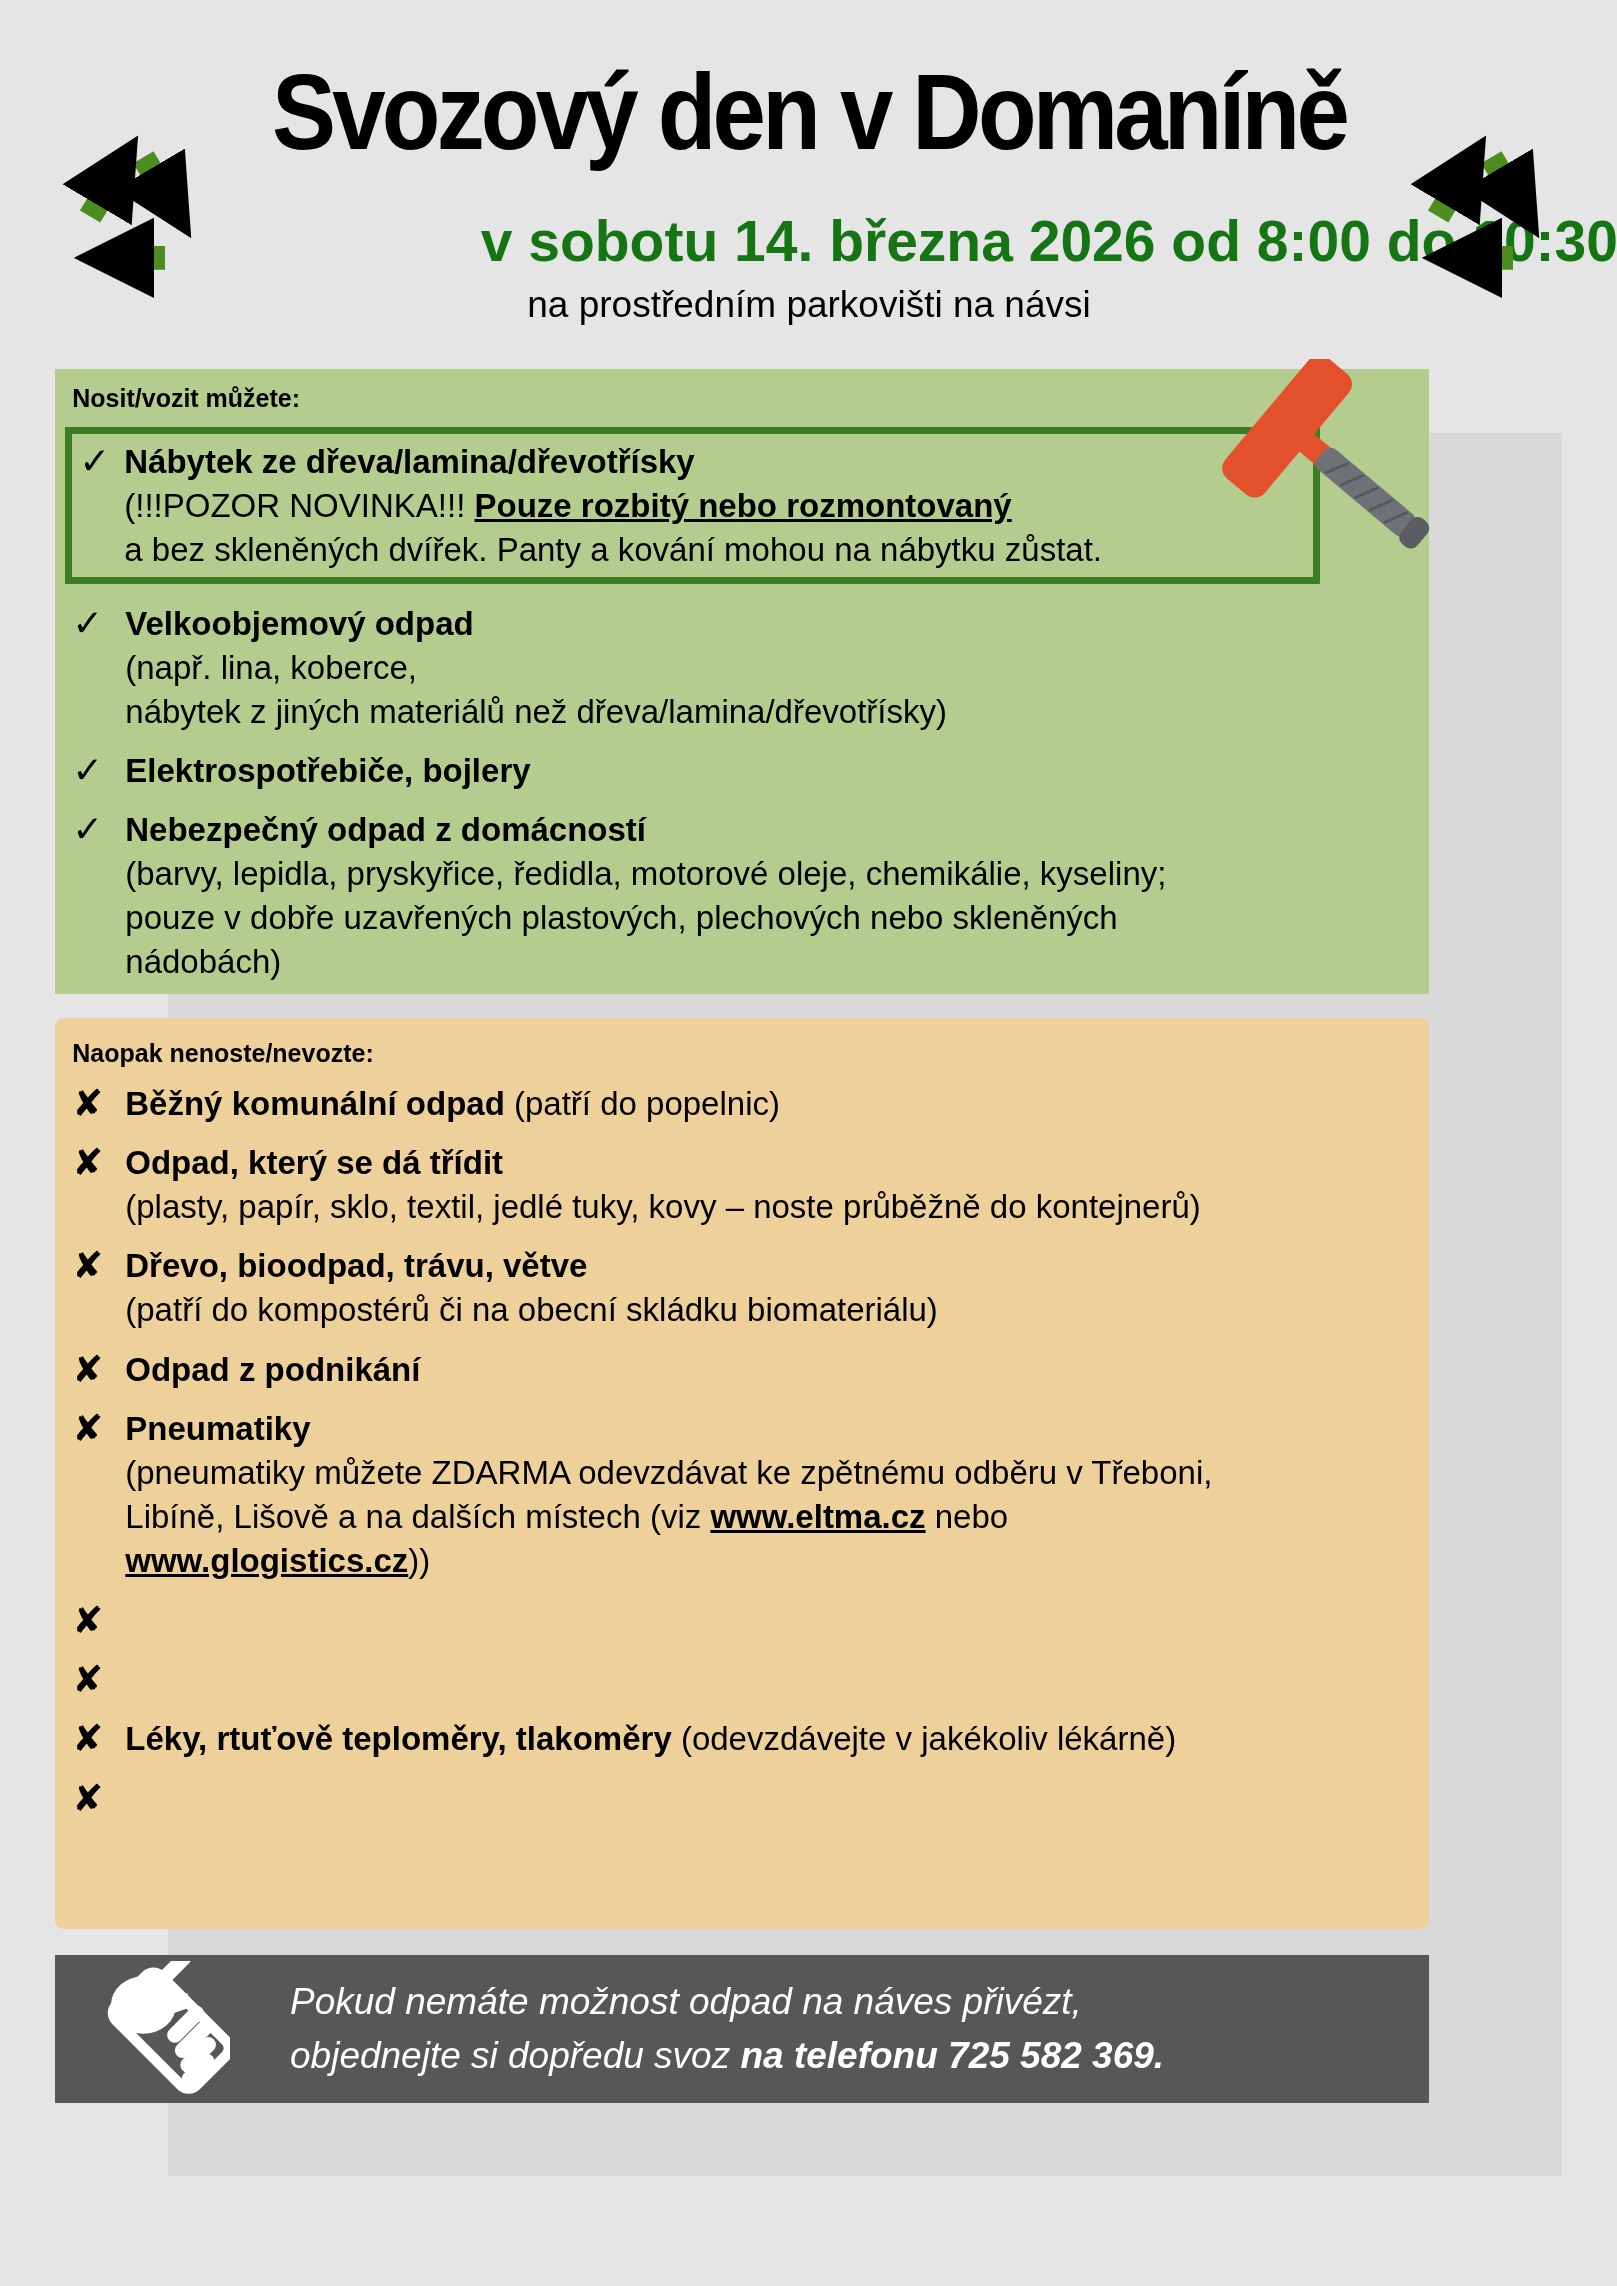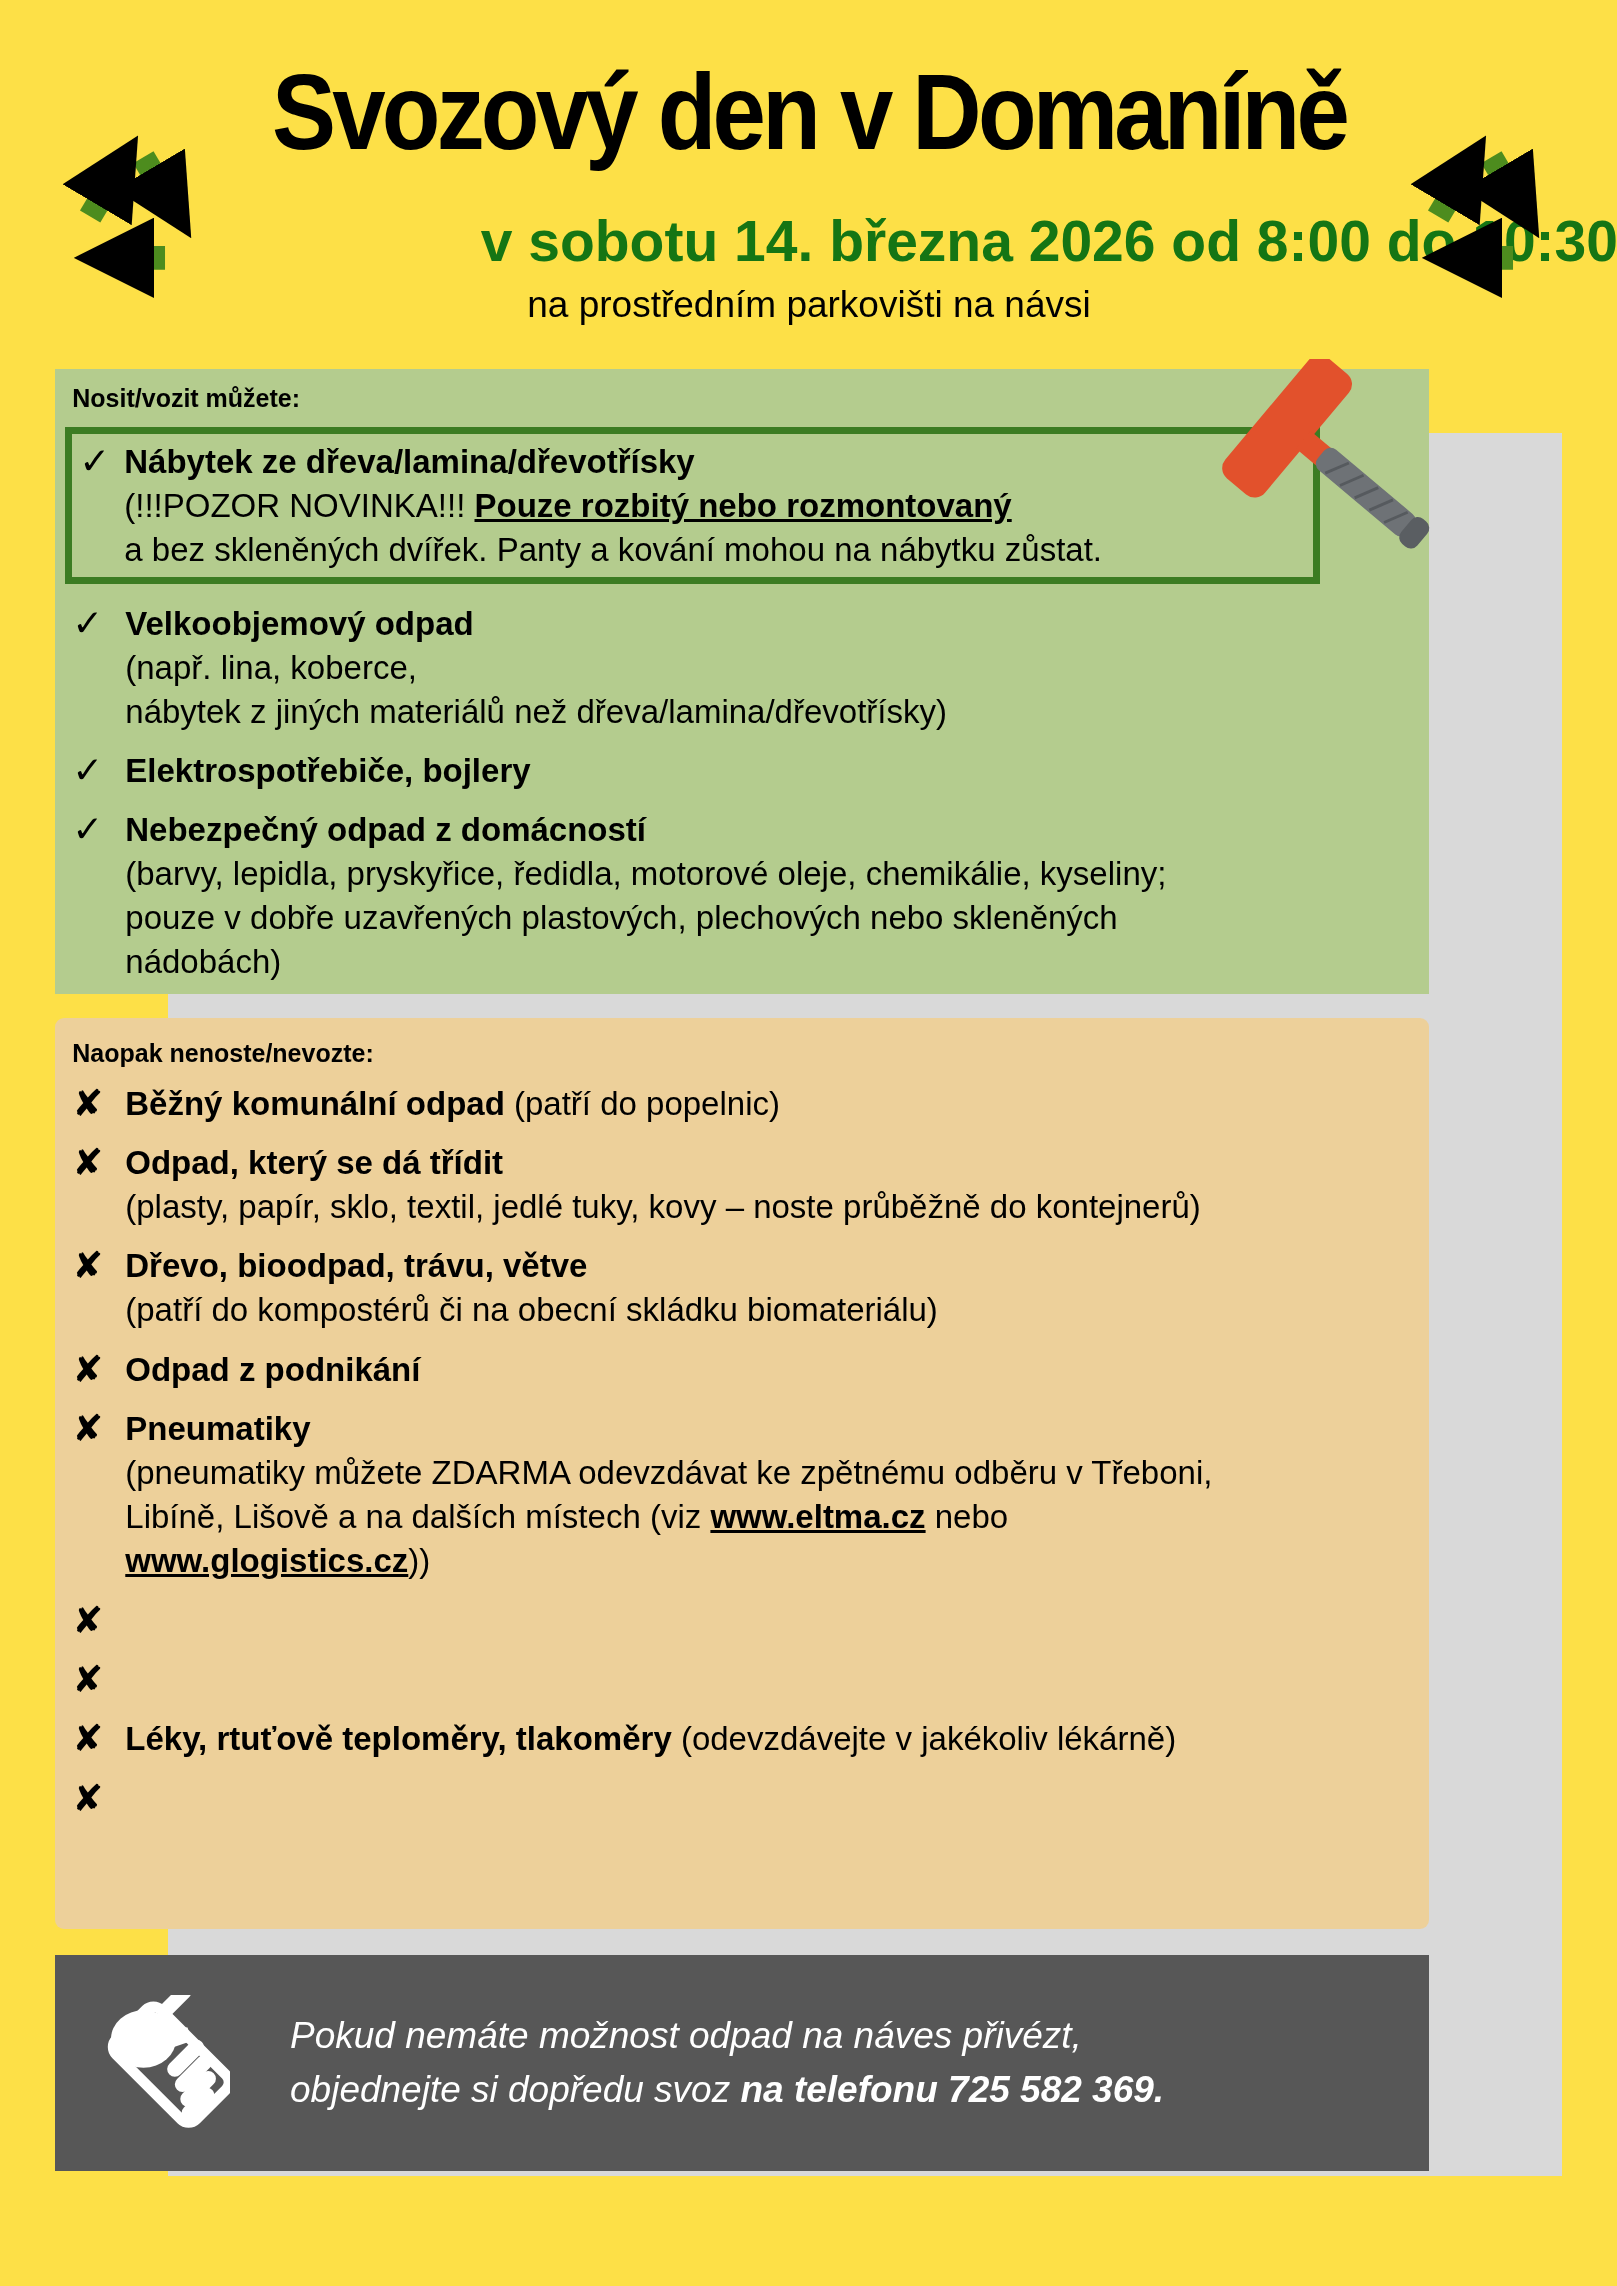--- a/index.html
+++ b/index.html
@@ -1,16 +1,16 @@
 <!DOCTYPE html>
 <html style="--allowed-bg: #b4cc8e; --allowed-frame-border: #3c7c22; --forbidden-bg: #edd09a; --footer-bg: #575757; --shadow: #d9d9d9; --subtitle-green: #157514; --recycle-green: #4d8c1e; --hammer-head: #e2512c; --hammer-handle: #6e7276;"><head>
 <meta charset="utf-8">
 <style>
   html,body{margin:0;padding:0;background:#fff;}
-  .page{position:relative;width:1618px;height:2286px;background:#fde047;overflow:hidden;
+  .page{position:relative;width:1618px;height:2286px;background:#e5e5e5;overflow:hidden;
         font-family:"Liberation Sans","DejaVu Sans",sans-serif;color:#000;}
 
   
   .title{position:absolute;top:50px;left:0;width:100%;text-align:center;margin:0;
          font-size:96px;font-weight:bold;letter-spacing:-3.8px;transform:scaleY(1.12);
          transform-origin:top center;}
   .subtitle{position:absolute;top:208px;left:0;width:100%;text-align:right;
             font-size:57px;font-weight:bold;color:var(--subtitle-green,#157514);}
   .location{position:absolute;top:284px;left:0;width:100%;text-align:center;
             font-size:37px;font-weight:normal;}
@@ -21,21 +21,21 @@
   
   .backdrop{position:absolute;left:168px;top:433px;width:1394px;height:1743px;
             background:var(--shadow,#d9d9d9);}
 
   
   .box{position:absolute;left:55px;width:1374px;box-sizing:border-box;}
   .box-allowed{top:369px;height:625px;background:var(--allowed-bg,#b4cc8e);
                padding:9.6px 17.3px 0 9.6px;}
   .box-forbidden{top:1018px;height:911px;background:var(--forbidden-bg,#edd09a);
                  padding:15.4px 17.3px 0 9.6px;border-radius:9px;}
-  .box-footer{top:1955px;height:216px;background:var(--footer-bg,#575757);
+  .box-footer{top:1955px;height:148px;background:var(--footer-bg,#575757);
               display:flex;align-items:center;padding-left:48px;}
 
   .section-heading{font-size:25px;font-weight:bold;margin:5.8px 0 13.4px 7.7px;}
 
   .item{display:flex;margin-bottom:15.4px;font-size:33px;line-height:44px;}
   .bullet{flex:0 0 53px;margin-left:7.7px;font-size:37px;font-weight:bold;}
   .itext{white-space:pre-line;}
   .b{font-weight:bold;}
   .u{text-decoration:underline;text-decoration-thickness:2.9px;}
   .framed{border:7.7px solid var(--allowed-frame-border,#3c7c22);width:1255px;

